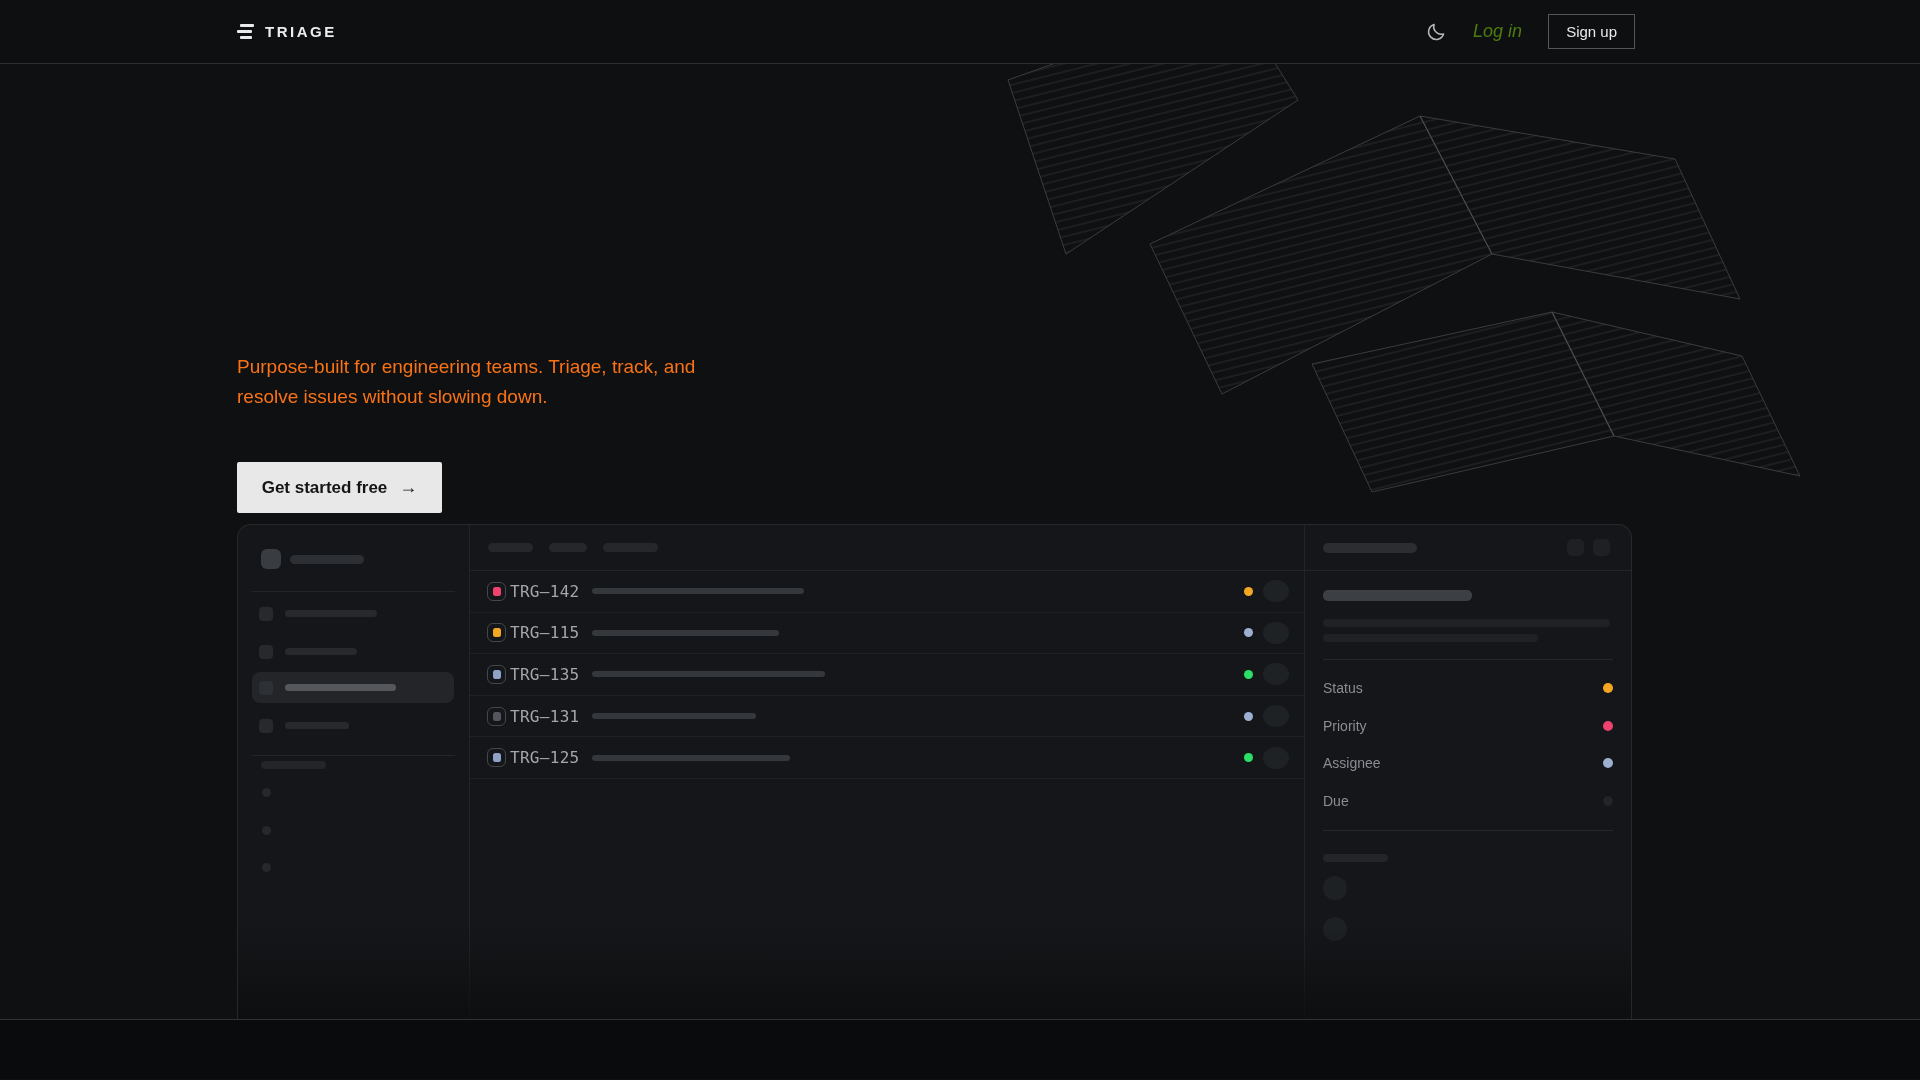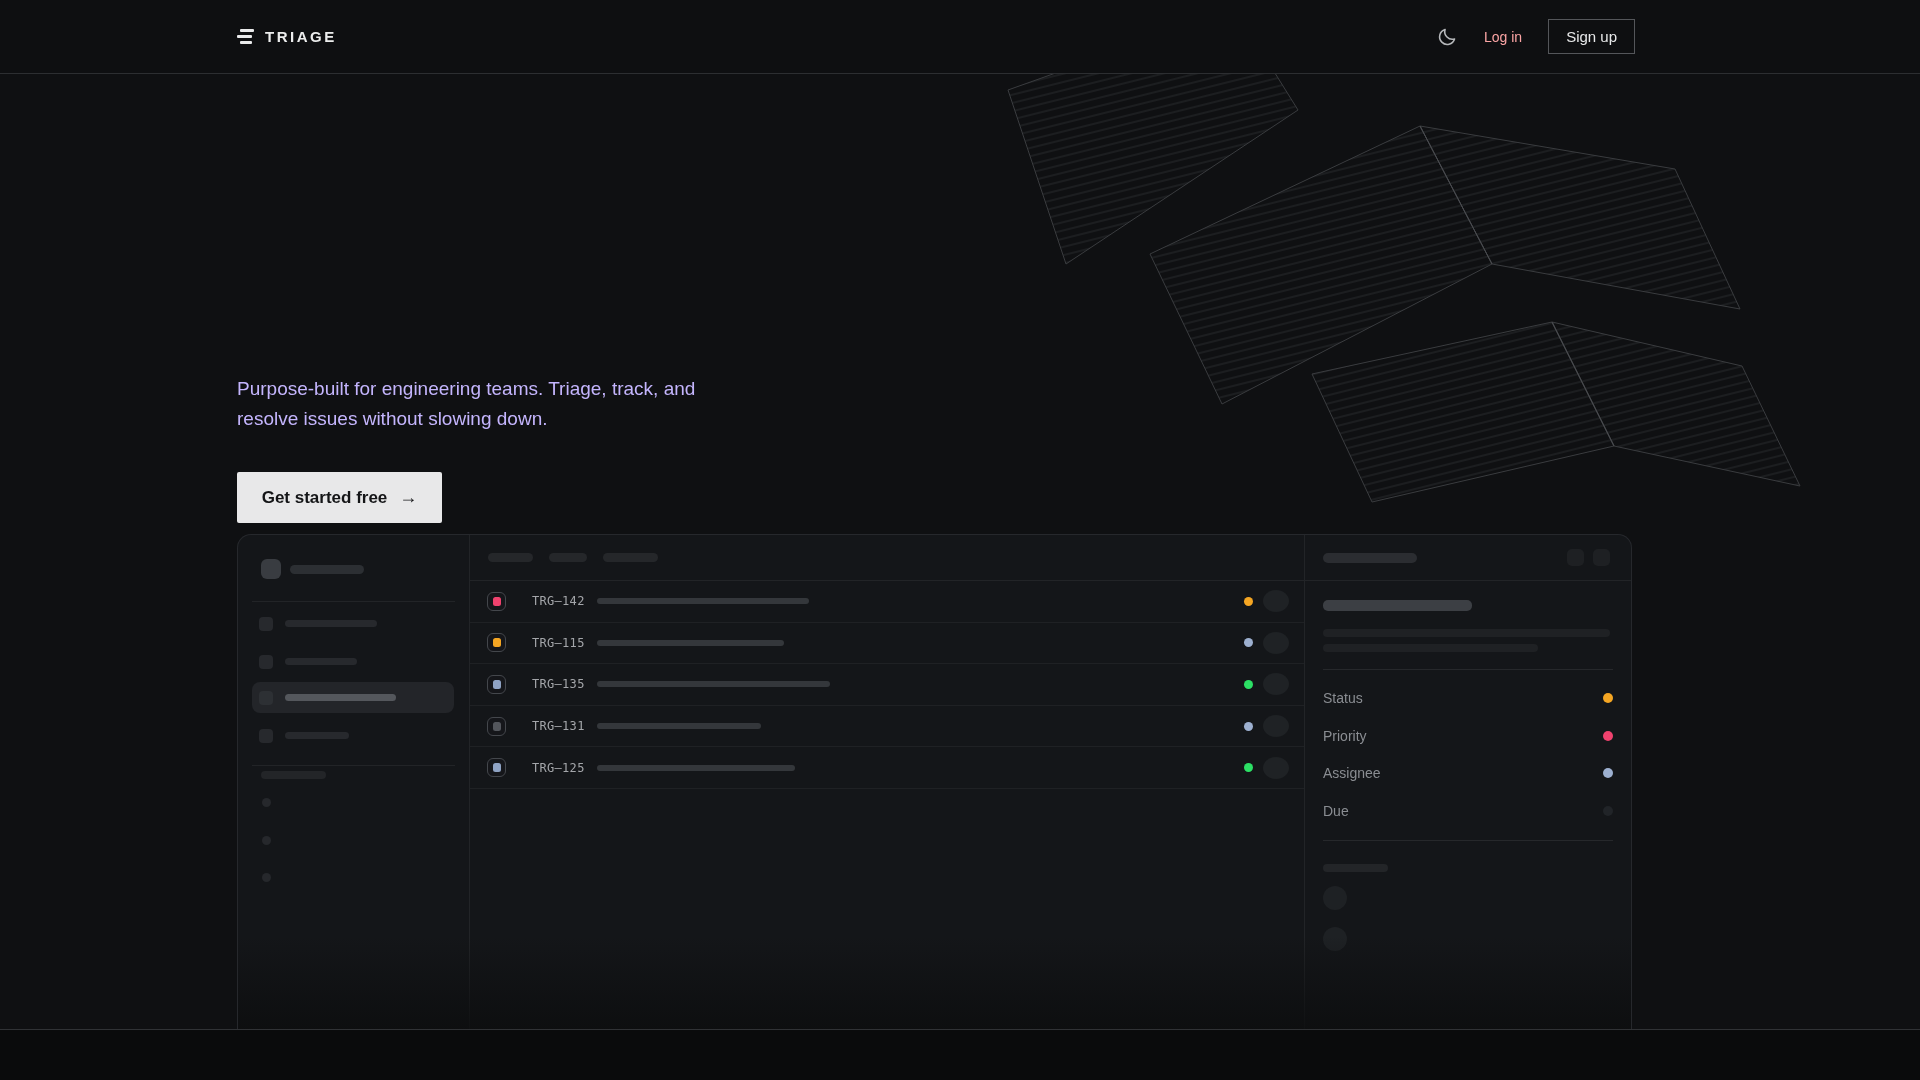--- a/index.html
+++ b/index.html
@@ -1,40 +1,40 @@
 <!DOCTYPE html>
 <html><head>
 <meta charset="utf-8">
 <style>
   * { margin:0; padding:0; box-sizing:border-box; }
   html,body { width:1920px; height:1080px; background:#0f1012; overflow:hidden;
               font-family:"Liberation Sans", sans-serif; }
 
   
-  .nav { height:74px; display:flex; align-items:center; justify-content:space-between;
+  .nav { height:64px; display:flex; align-items:center; justify-content:space-between;
          padding:0 285px 0 237px; border-bottom:1px solid #2c2e31; background:#0e0f11; position:relative; z-index:5; }
   .brand { display:flex; align-items:center; gap:11px; }
   .logo-bars { display:flex; flex-direction:column; gap:2.5px; }
   .logo-bars i { display:block; height:3.5px; width:14px; border-radius:1px; background:#e9eaeb; }
   .logo-bars i:nth-child(1){ margin-left:3px; }
   .logo-bars i:nth-child(2){ width:15px; }
   .logo-bars i:nth-child(3){ margin-left:3px; width:12px; }
   .brand-name { color:#eceded; font-size:15px; font-weight:700; letter-spacing:2.5px; }
   .nav-right { display:flex; align-items:center; gap:26px; }
   .moon { width:22px; height:22px; display:block; }
-  .login { color:#fca5a5; font-size:14px; cursor:pointer; }
+  .login { color:#4d7c0f; font-size:18px; cursor:pointer;font-style:italic; }
   .signup { color:#e8e9ea; font-size:15px; background:transparent; border:1px solid #54565a;
             padding:8px 17px; cursor:pointer; font-family:inherit; }
 
   
   .hero { position:relative; height:956px; overflow:hidden; background:#0f1012; border-bottom:1px solid #303235; }
   .deco { position:absolute; left:0; top:0; width:1920px; height:956px; pointer-events:none; }
   .h1 { position:absolute; left:237px; top:96px; font-size:56px; line-height:64px;
         font-weight:500; color:#ececee; letter-spacing:-0.5px; z-index:2; }
-  .sub { position:absolute; left:237px; top:300px; font-size:19px; line-height:30px; color:#c4b5fd; z-index:2; }
+  .sub { position:absolute; left:237px; top:288px; font-size:19px; line-height:30px; color:#f97316; z-index:2; }
   .cta { position:absolute; left:237px; top:398px; width:205px; height:51px; background:#e8e8e9;
          border:none; border-radius:2px; display:flex; align-items:center; justify-content:center; gap:12px;
          color:#141517; font-size:17px; font-weight:700; cursor:pointer; z-index:2; font-family:inherit; }
   .cta .arrow { font-size:18px; font-weight:400; }
 
   
   .card { position:absolute; left:237px; top:460px; width:1395px; height:497px; z-index:2;
           background:#141619; border:1px solid #26282c; border-bottom:none;
           border-radius:14px 14px 0 0; display:grid; grid-template-columns:232px 1fr 326px; overflow:hidden; }
   .card::after { content:""; position:absolute; left:0; right:0; bottom:0; height:95px;
@@ -56,21 +56,21 @@
 
   
   .m-list { display:flex; flex-direction:column; border-right:1px solid #222427; }
   .list-head { height:46px; flex:0 0 auto; display:flex; align-items:center; gap:16px; padding-left:18px; border-bottom:1px solid #222427; }
   .list-head i { display:block; height:9px; border-radius:5px; background:#25272a; }
   .issue-row { height:41.6px; flex:0 0 auto; display:flex; align-items:center; padding:0 15px 0 17px; border-bottom:1px solid #1f2124; }
   .issue-row.selected { background:repeating-linear-gradient(135deg, rgba(255,255,255,0.05) 0 1.4px, transparent 1.4px 9px); }
   .type-ic { width:19px; height:19px; border-radius:6px; border:1px solid #44474c; background:#15161a;
              display:flex; align-items:center; justify-content:center; flex:0 0 auto; }
   .type-ic i { display:block; width:8px; height:9px; border-radius:2.5px; }
-  .issue-id { margin-left:26px; font-family:"DejaVu Sans Mono", monospace; font-size:12px; color:#a4a6aa; letter-spacing:0.3px; white-space:nowrap; }
+  .issue-id { margin-left:4px; font-family:"DejaVu Sans Mono", monospace; font-size:16px; color:#a4a6aa; letter-spacing:0.3px; white-space:nowrap; }
   .issue-bar { margin-left:12px; height:6px; border-radius:3px; }
   .row-right { margin-left:auto; display:flex; align-items:center; gap:10px; }
   .st-dot { width:9px; height:9px; border-radius:50%; }
   .avatar { width:26px; height:22px; border-radius:50%; background:#1f2225; }
 
   
   .m-detail { position:relative; }
   .d-head { height:46px; display:flex; align-items:center; justify-content:space-between; padding:0 21px 0 18px; border-bottom:1px solid #222427; }
   .d-head .pl { width:94px; height:10px; border-radius:5px; background:#2b2d31; }
   .d-head .btns { display:flex; gap:9px; }

